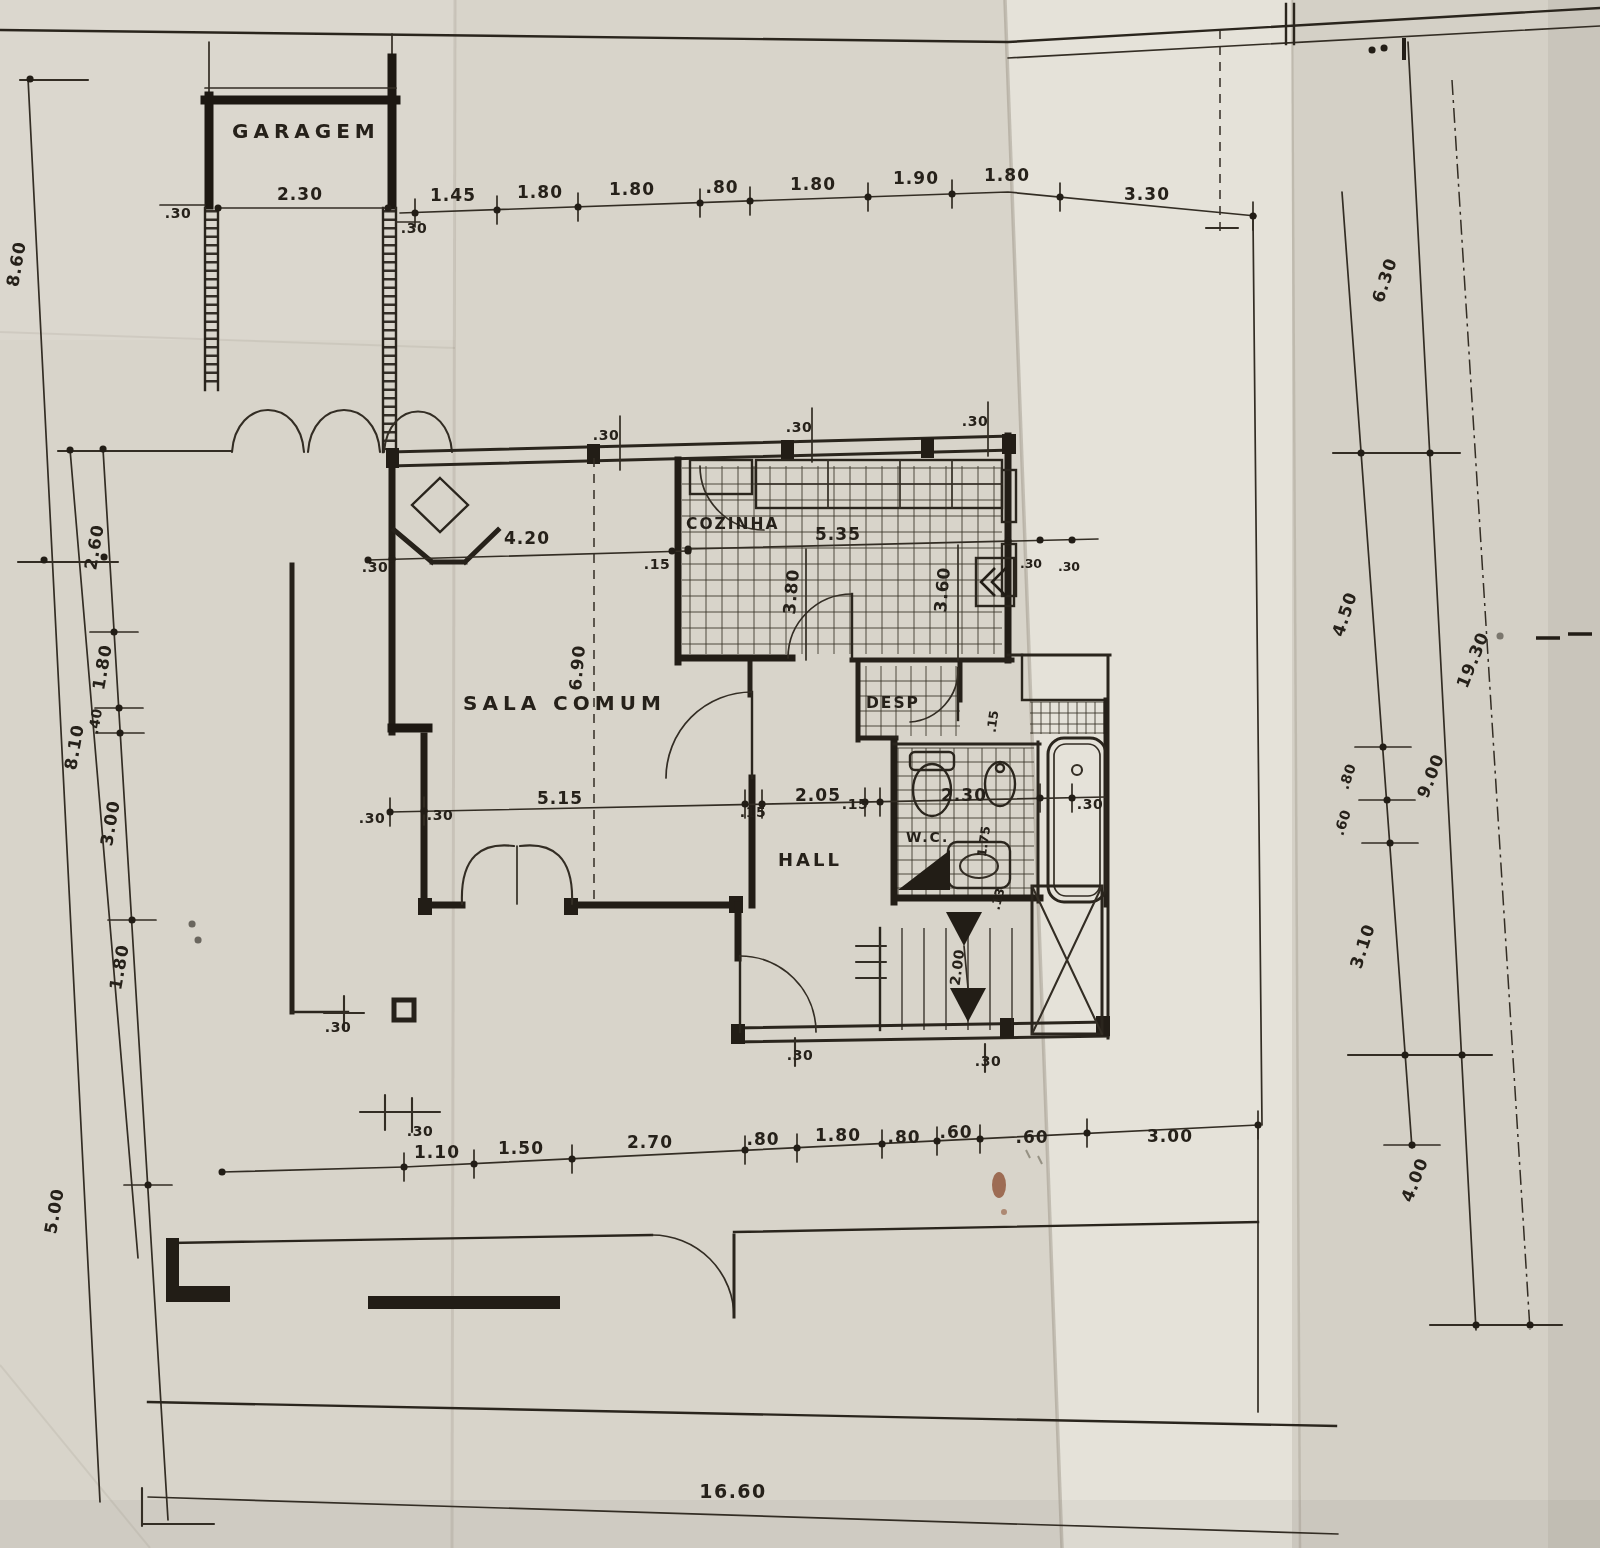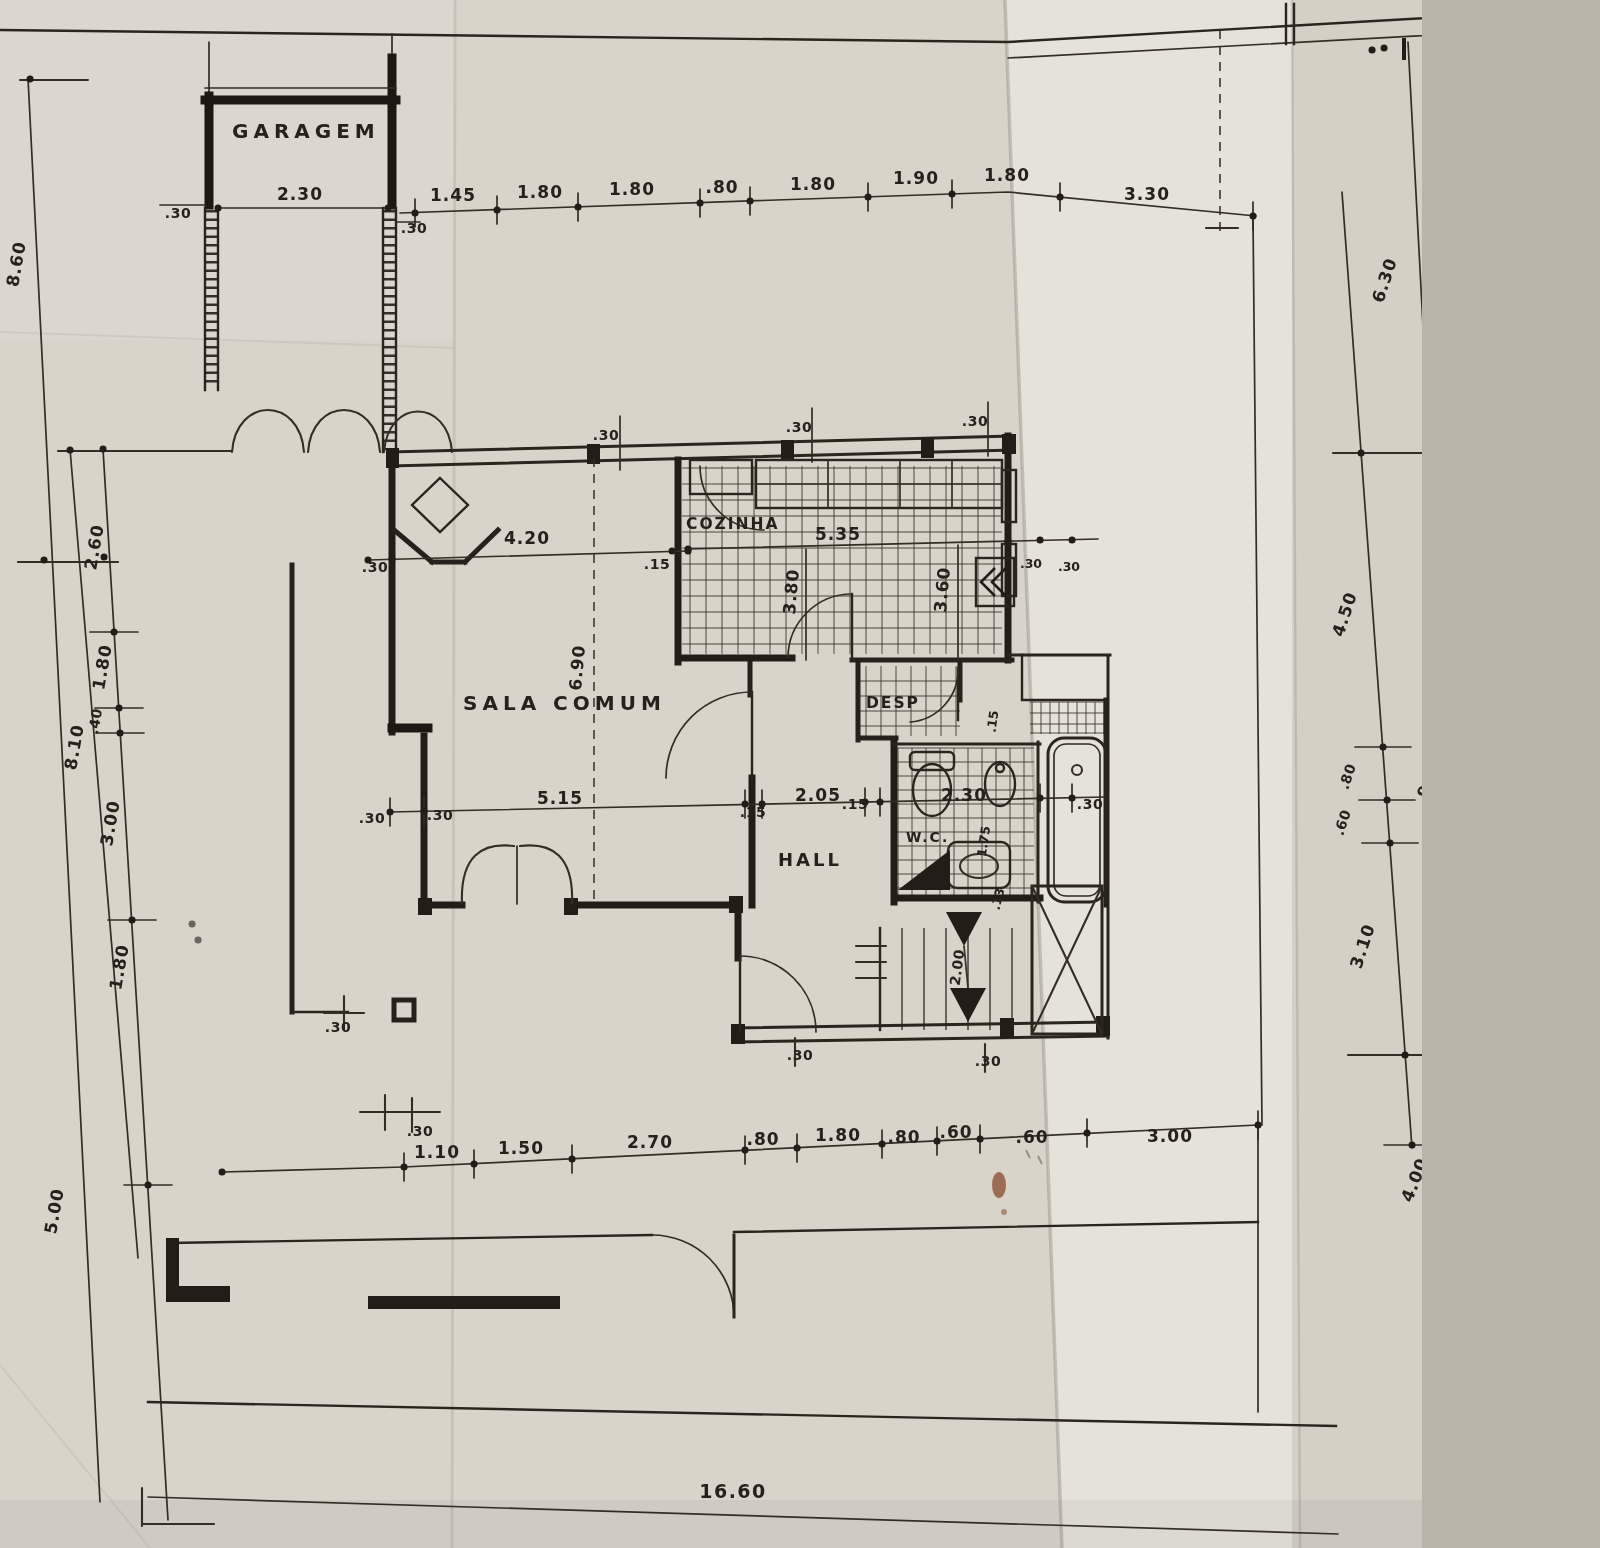--- a/index.html
+++ b/index.html
@@ -1,16 +1,16 @@
 <!DOCTYPE html>
 <html><head>
 <meta charset="utf-8">
 <style>
   html,body{margin:0;padding:0;background:#b9b4a8;}
-  .stage{position:relative;width:1422px;height:1548px;overflow:hidden;
+  .stage{position:relative;width:1600px;height:1548px;overflow:hidden;
          font-family:"DejaVu Sans",sans-serif;}
   svg{display:block;}
   .w2{stroke:#2a251d;stroke-width:2.4;fill:none;stroke-linecap:square}
   .w3{stroke:#2a251d;stroke-width:3;fill:none;stroke-linecap:square}
   .w5{stroke:#26211a;stroke-width:5;fill:none;stroke-linecap:square}
   .w7{stroke:#221d16;stroke-width:7;fill:none;stroke-linecap:square}
   .w9{stroke:#1d1812;stroke-width:9;fill:none;stroke-linecap:square}
   .t{stroke:#332d24;stroke-width:1.7;fill:none;stroke-linecap:round}
   .t2{stroke:#332d24;stroke-width:2.1;fill:none;stroke-linecap:round}
   .dsh{stroke:#332d24;stroke-width:1.5;fill:none;stroke-dasharray:9 7}

